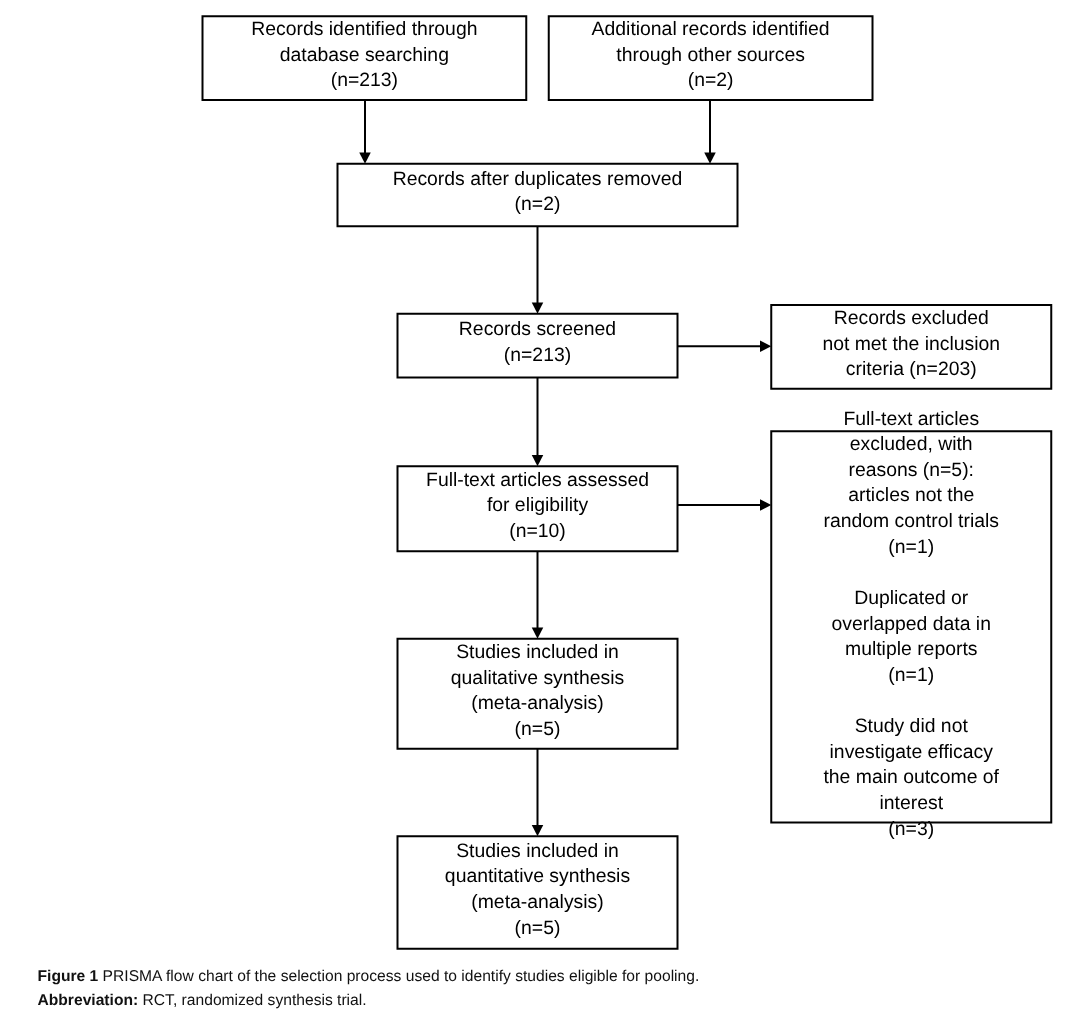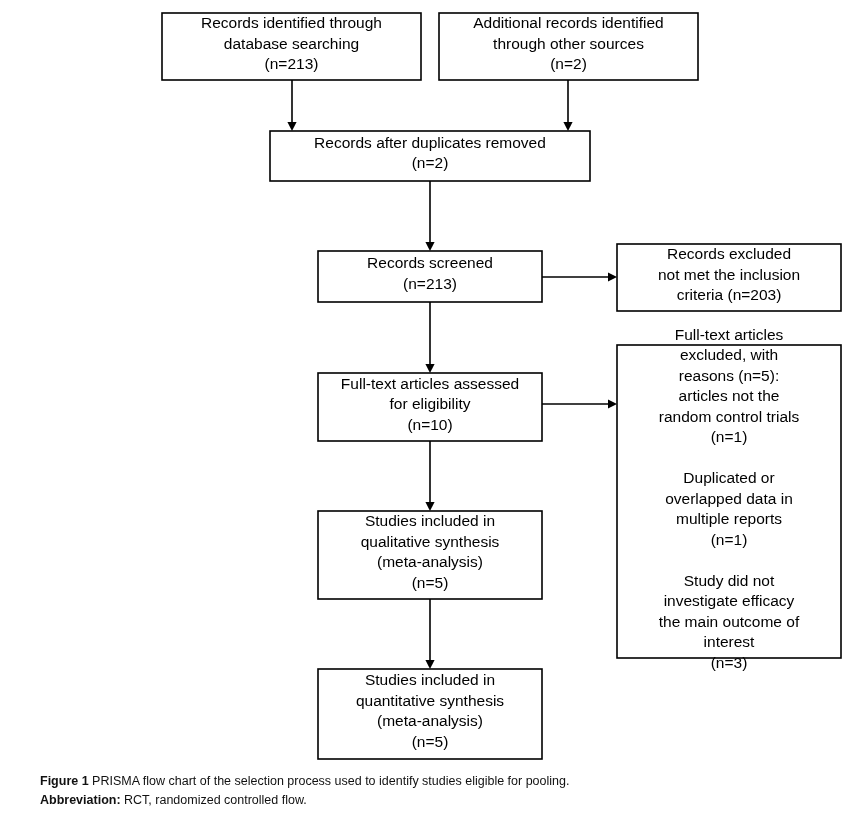--- a/index.html
+++ b/index.html
@@ -53,21 +53,20 @@
     left: 30px;
     top: 772px;
     width: 800px;
     font-family: "Liberation Sans", sans-serif;
     font-size: 12.5px;
     line-height: 19px;
     color: #111111;
   }
   #caption-block .cap-line {
     white-space: nowrap;
-    margin-left: 10px;
   }
   #caption-block .cap-strong {
     font-weight: bold;
   }
 </style>
 </head>
 <body>
 
 <div id="flow-root">
   <svg class="flow-svg" viewBox="0 0 853 768">
@@ -174,15 +173,15 @@
         </g>
       </g>
   </svg>
 </div>
 
 <div id="caption-block">
   <div class="cap-line">
     <span class="cap-strong">Figure 1</span><span> PRISMA flow chart of the selection process used to identify studies eligible for pooling.</span>
   </div>
   <div class="cap-line">
-    <span class="cap-strong">Abbreviation:</span><span> RCT, randomized controlled flow.</span>
+    <span class="cap-strong">Abbreviation:</span><span> RCT, randomized synthesis trial.</span>
   </div>
 </div>
 
 </body></html>

